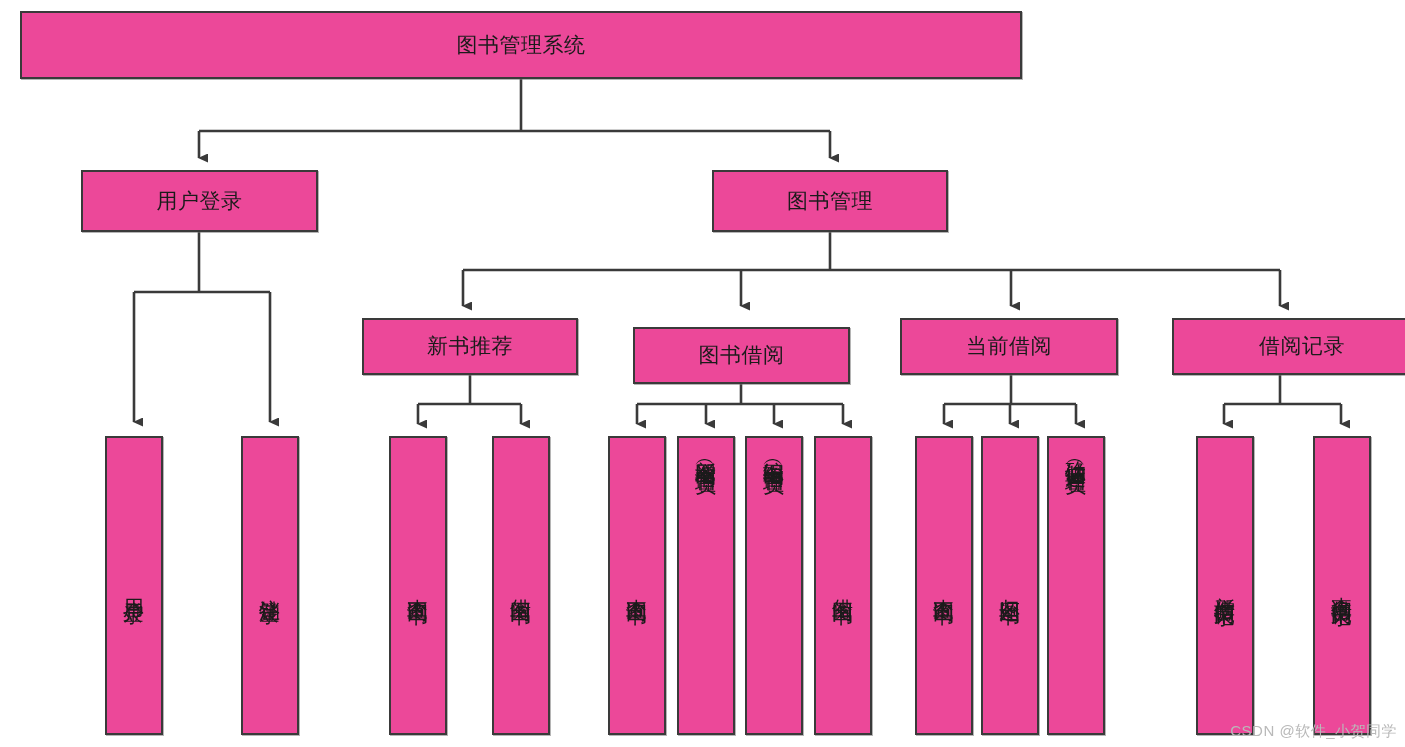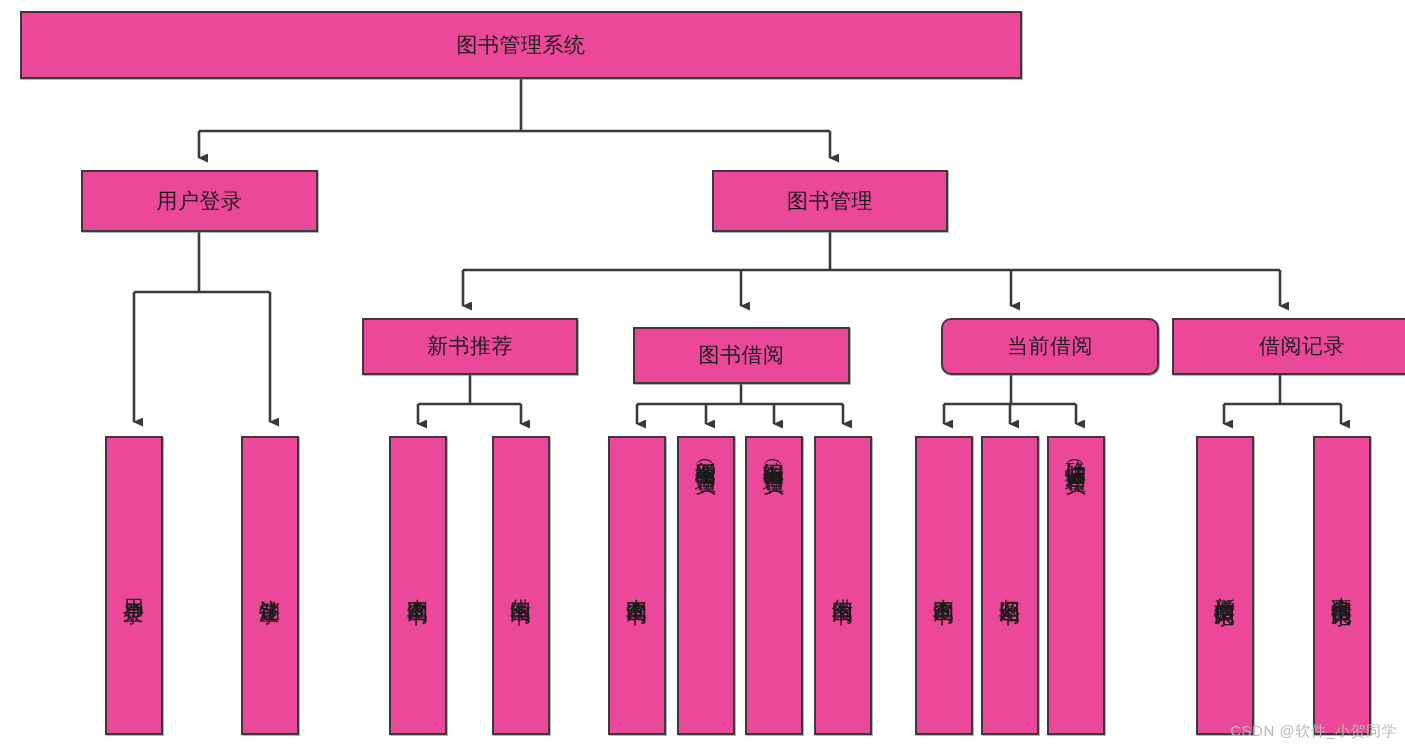--- a/index.html
+++ b/index.html
@@ -140,21 +140,21 @@
   <div class="node horizontal" style="left:712px; top:170px; width:236px; height:62px;">
     <span class="label">图书管理</span>
   </div>
 
   <div class="node horizontal" style="left:362px; top:318px; width:216px; height:57px;">
     <span class="label">新书推荐</span>
   </div>
   <div class="node horizontal" style="left:633px; top:318px; width:217px; height:57px;margin-top:9px;">
     <span class="label">图书借阅</span>
   </div>
-  <div class="node horizontal" style="left:941px; top:318px; width:218px; height:57px;border-radius:10px;">
+  <div class="node horizontal" style="left:900px; top:318px; width:218px; height:57px;">
     <span class="label">当前借阅</span>
   </div>
   <div class="node horizontal" style="left:1172px; top:318px; width:260px; height:57px;">
     <span class="label">借阅记录</span>
   </div>
 
   <div class="node vertical center-text" style="left:105px; top:436px; width:58px; height:299px;">
     <span class="label">用户登录</span>
   </div>
   <div class="node vertical center-text" style="left:241px; top:436px; width:58px; height:299px;">

